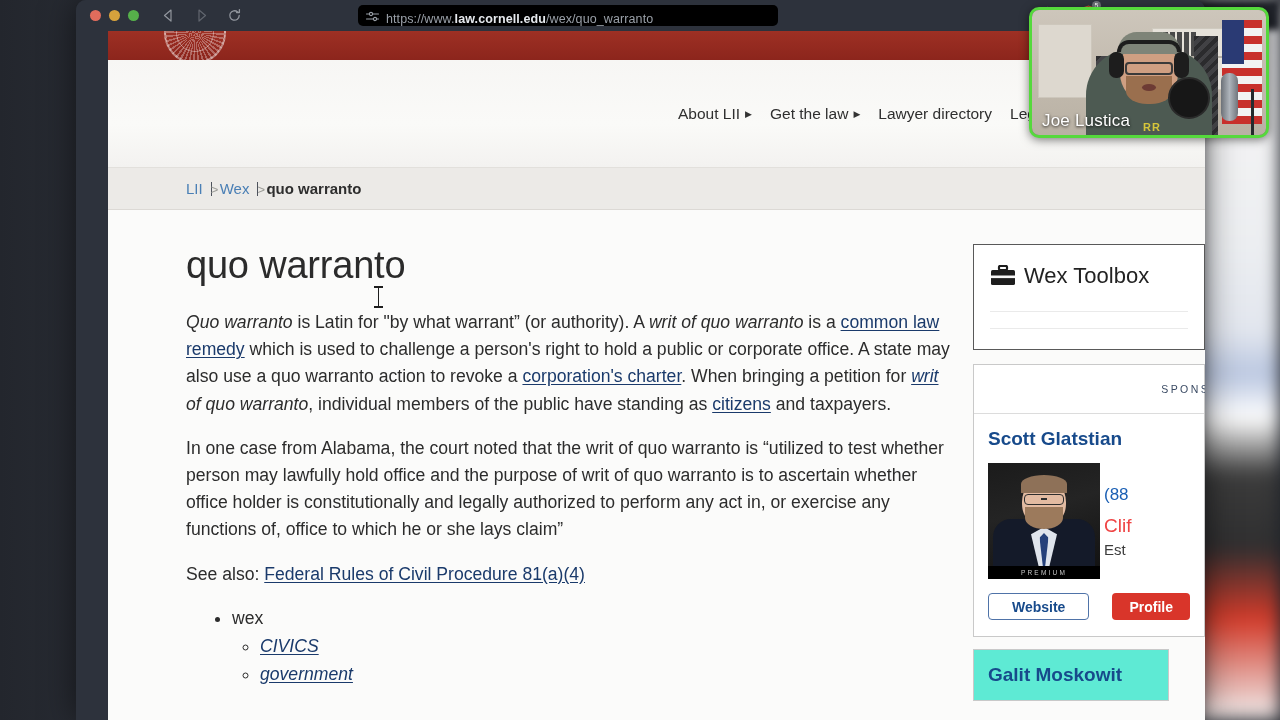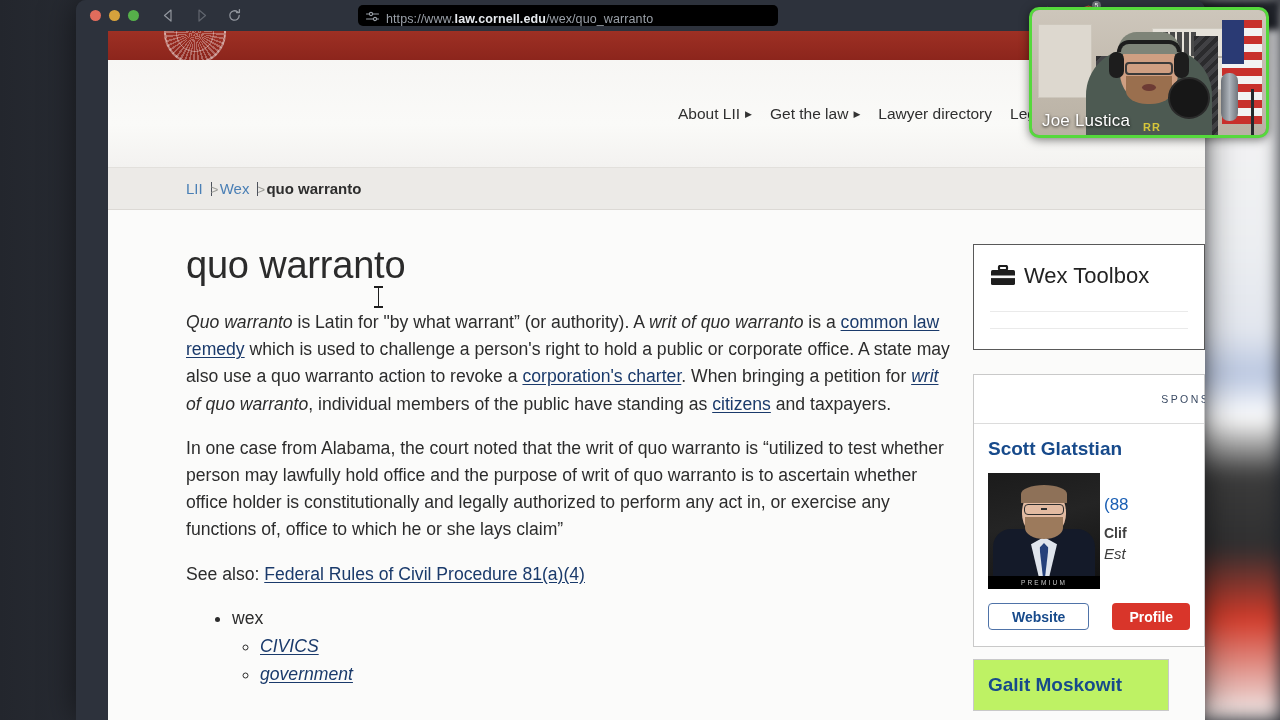--- a/index.html
+++ b/index.html
@@ -122,21 +122,21 @@
   }
   .para i { font-style: italic; }
   a.lnk { color: #1a3a6b; text-decoration: underline; text-underline-offset: 2px; }
   ul.l1 { list-style: disc; margin: 2px 0 0 46px; }
   ul.l1 > li { font-size: 17.6px; line-height: 27px; color: #2c2c2c; }
   ul.l2 { list-style: circle; margin: 0 0 0 28px; }
   ul.l2 > li { font-size: 17.6px; line-height: 27px; margin-top: 1px; font-style: italic; }
   
   .sidebar { width: 232px; padding-top: 34px; margin-left: 22px; }
   .card {
-    border: 1px solid #595959; background: #fff; margin-bottom: 24px;
+    border: 1px solid #595959; background: #fff; margin-bottom: 14px;
     padding: 18px 16px 20px 16px; width: 232px;
   }
   .card-title {
     display: flex; align-items: center; gap: 8px; font-size: 22px; color: #222;
     white-space: nowrap;
   }
   .tb-line { height: 1px; background: #eaeaea; margin-top: 22px; }
   .tb-line.b { margin-top: 16px; }
   .sponsor-wrap { border: 1px solid #c9c9c9; background: #fff; width: 232px; }
   .sponsor-head {
@@ -188,34 +188,34 @@
     width:9px; height:34px; background:#25407a;
     clip-path: polygon(50% 0,100% 14%,62% 100%,38% 100%,0 14%);
   }
   .hs-premium {
     position:absolute; left:0; bottom:0; width:100%; height:13px; background:#000;
     color:#c8c8c8; font-size:6.5px; letter-spacing:2.2px; text-align:center;
     line-height:13px;
   }
   .sponsor-info { padding-top: 22px; }
   .phone { font-size: 17px; color: #1a5fb4; white-space: nowrap; margin-bottom: 10px; }
-  .firm { font-size: 14px; font-weight: 700; color: #404040; white-space: nowrap; }
-  .practice { font-size: 15px; color: #3c3c3c; white-space: nowrap; margin-top: 4px; font-style: italic; }
+  .firm { font-size: 19px; font-weight: 400; color: #ef4444; white-space: nowrap; }
+  .practice { font-size: 15px; color: #3c3c3c; white-space: nowrap; margin-top: 4px; }
   .btn-row { display: flex; gap: 23px; margin-top: 14px; }
   .btn-website {
     width: 112px; height: 27px; border: 1px solid #4f73a8; border-radius: 4px;
     color: #174a8b; font-size: 14px; font-weight: 700; display: flex;
     align-items: center; justify-content: center; background: #fff;
   }
   .btn-profile {
     width: 86px; height: 27px; border-radius: 4px; background: #d9352a;
     color: #fff; font-size: 14px; font-weight: 700; display: flex;
     align-items: center; justify-content: center;
   }
-  .sponsor2 { border: 1px solid #c9c9c9; background: #bef264; width: 196px; margin-top: 12px; padding: 14px; }
+  .sponsor2 { border: 1px solid #c9c9c9; background: #5eead4; width: 196px; margin-top: 12px; padding: 14px; }
   
   .webcam {
     position: absolute; left: 1029px; top: 7px; width: 240px; height: 131px;
     border: 3px solid #55d93c; border-radius: 10px; overflow: hidden;
     background: #6a6054; box-shadow: 0 2px 10px rgba(0,0,0,.5);
   }
   .wc-wall { position:absolute; inset:0;
     background: linear-gradient(180deg,#cdc6bb 0%,#c4bcb0 45%,#b9b1a4 100%); }
   .wc-panel-l { position:absolute; left:6px; top:14px; width:54px; height:74px;
     background:#ddd8cf; border:1px solid #cdc7bc; }

